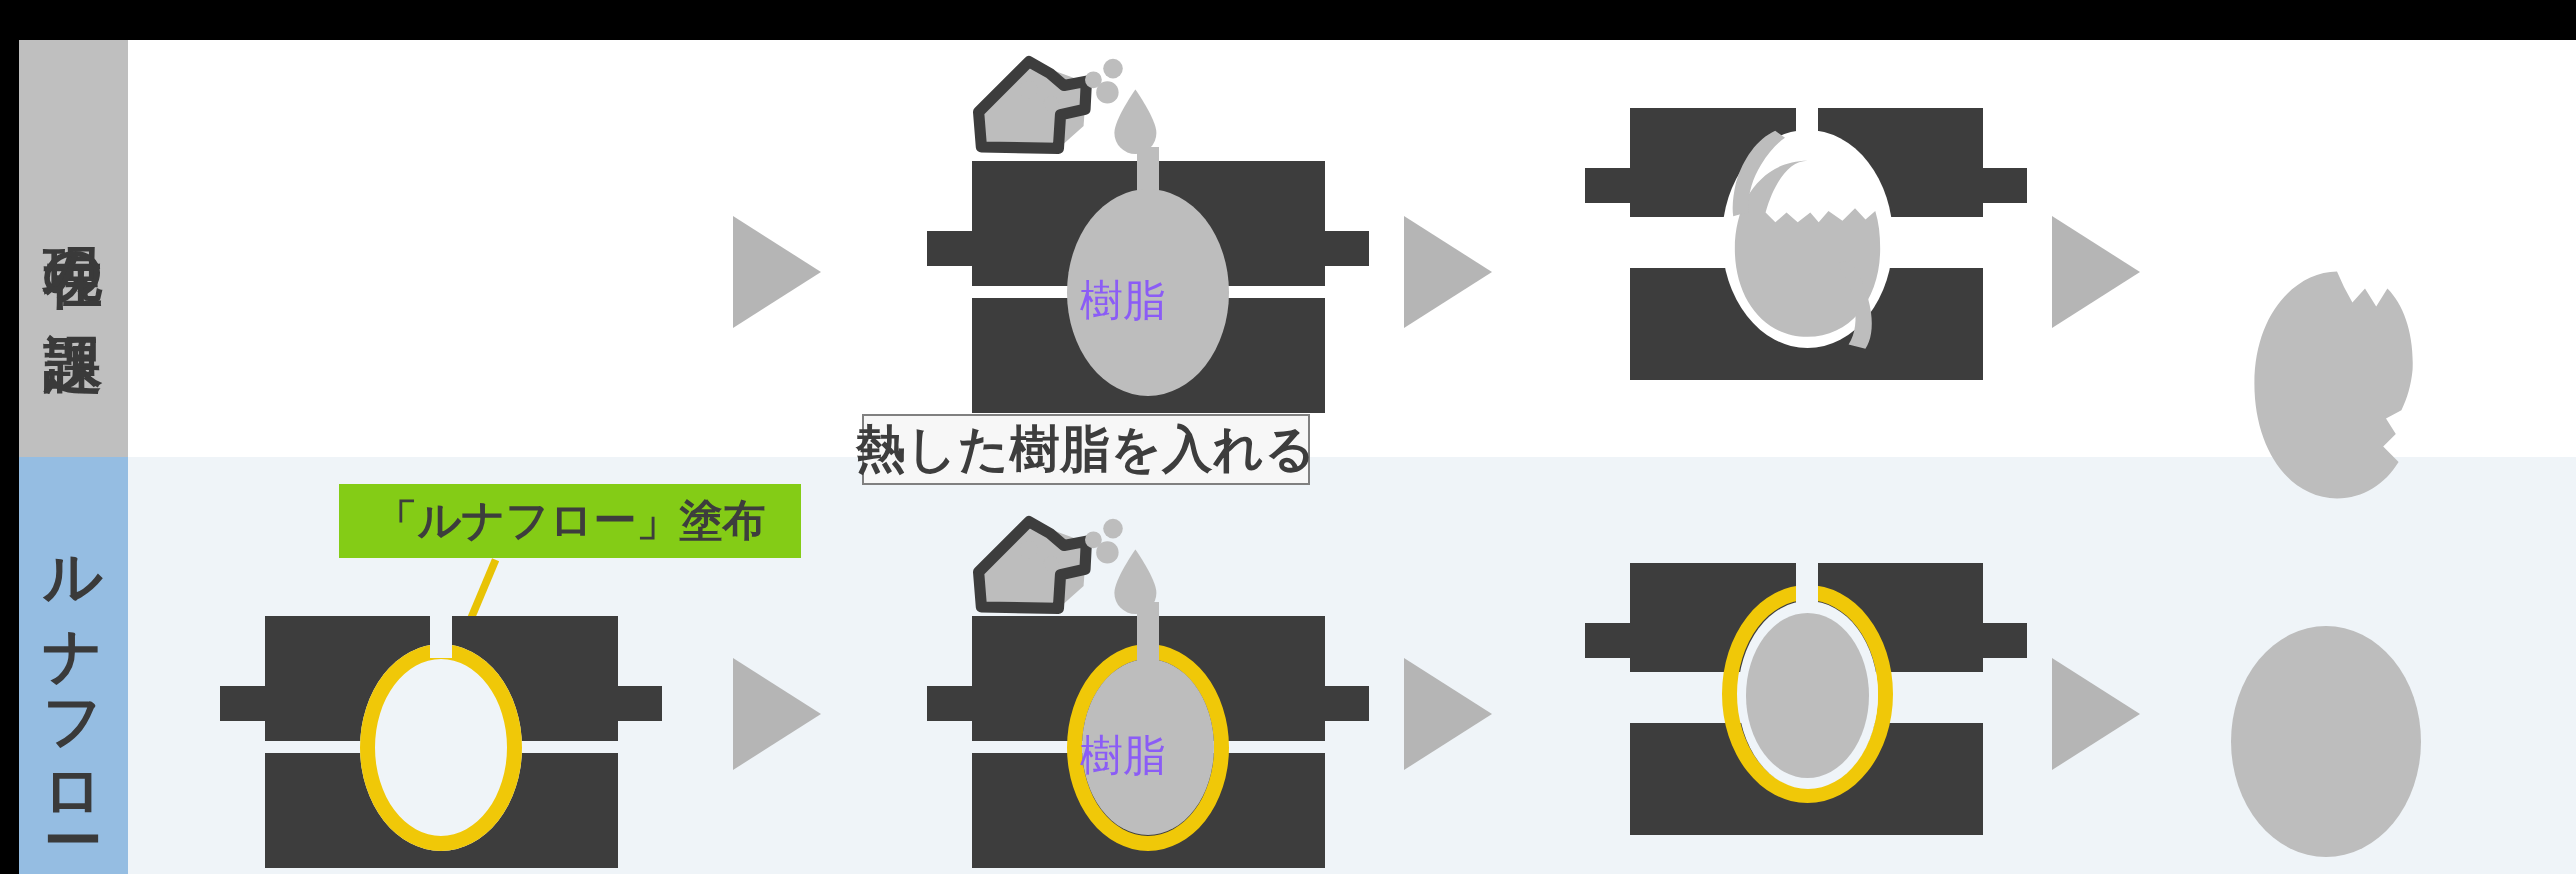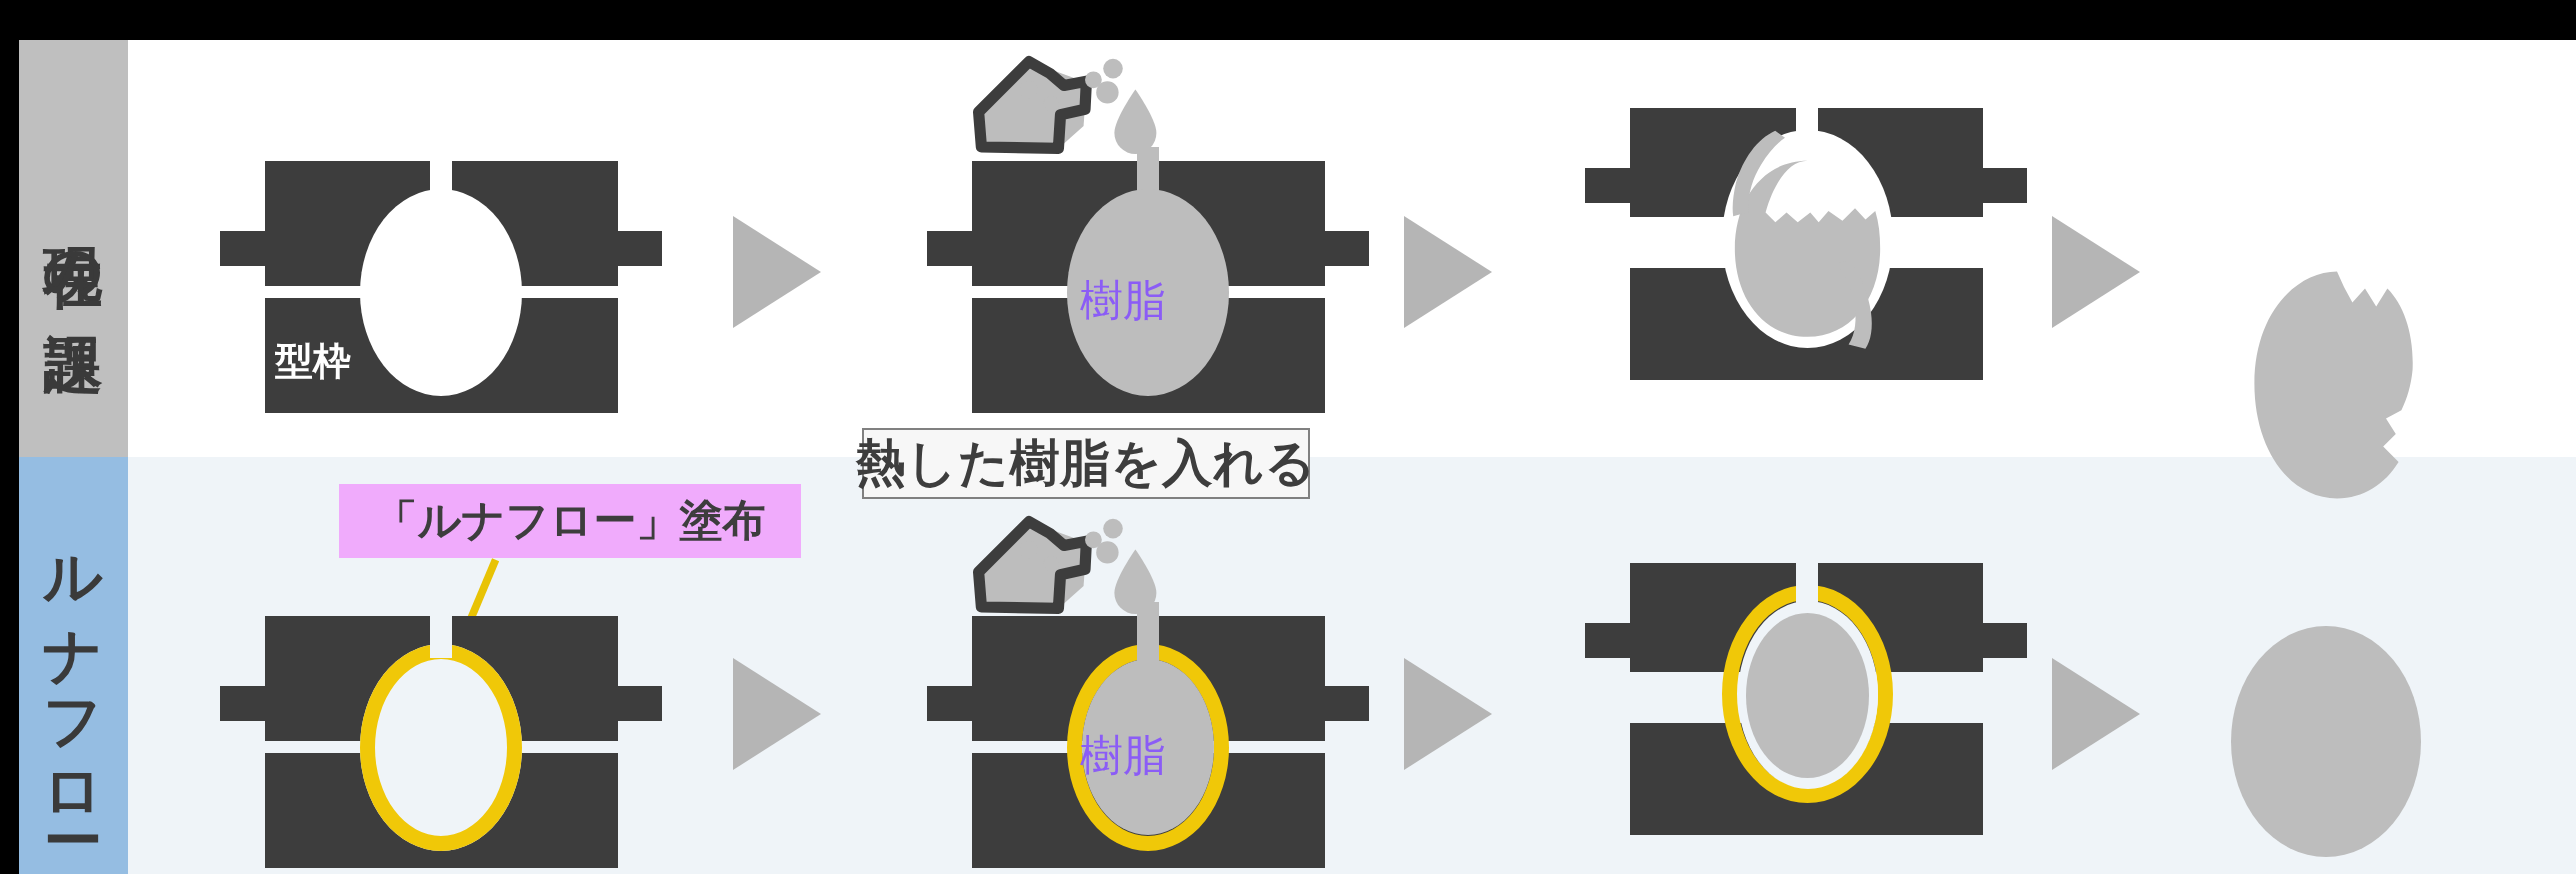--- a/index.html
+++ b/index.html
@@ -167,21 +167,21 @@
     letter-spacing: 0.01em;
   }
 
   
   #callout-lunaflow {
     position: absolute;
     left: 339px;
     top: 484px;
     width: 462px;
     height: 74px;
-    background: #f0abfc;
+    background: #84cc16;
     display: flex;
     align-items: center;
     justify-content: center;
     color: #3d3d3d;
     font-size: 43px;
     font-weight: 700;
     white-space: nowrap;
   }
 
   
@@ -201,30 +201,20 @@
 
 <div id="stage">
 
   <div class="row-bg" id="row-top-bg"></div>
   <div class="row-bg" id="row-bottom-bg"></div>
 
   <div class="sidebar-col" id="sidebar-current">現在の課題</div>
 
   <div class="sidebar-col" id="sidebar-lunaflow">ルナフロー</div>
 
-  <div class="panel mold" style="left:220px; top:161px;">
-    <div class="mold-blk jaw-top-left"></div>
-    <div class="mold-blk jaw-top-right"></div>
-    <div class="mold-blk jaw-bot"></div>
-    <div class="mold-blk tab-left"></div>
-    <div class="mold-blk tab-right"></div>
-    <div class="cavity" style="background:#ffffff;"></div>
-    <div class="sprue" style="background:#ffffff;"></div>
-    <div class="mold-label" style="left:55px; top:175px;">型枠</div>
-  </div>
 
   <div class="arrow" style="left:733px; top:216px;"></div>
 
   <div class="panel" style="left:973px; top:42px; width:252px; height:126px;">
     <svg width="252" height="126" viewBox="0 0 360 180" aria-hidden="true">
 
       <path d="M80,28 L8,100 L12,150 L122,152 L158,120 L162,58 Z" fill="#bdbdbd"></path>
 
       <path d="M80,28 L8,100 L12,150 L122,152 L125,104 L160,96 L162,56 L130,62 L110,45 Z" fill="none" stroke="#3d3d3d" stroke-width="16" stroke-linejoin="round"></path>
 
@@ -280,21 +270,21 @@
 
   <div class="arrow" style="left:2052px; top:216px;"></div>
 
 
   <svg class="panel" style="left:2239px; top:266px;" width="196" height="238" viewBox="0 0 280 340" aria-hidden="true">
     <path d="M140,8 C82,8 22,68 22,168 C22,262 72,332 140,332 C178,332 208,312 228,280
              L206,258 L224,240 L210,218 L232,206 C240,190 246,170 248,148
              C250,98 236,56 212,32 L196,58 L180,32 L162,52 L150,30 Z" fill="#bdbdbd"></path>
   </svg>
 
-  <div class="caption-box" style="left:862px; top:428px; width:444px; height:67px;">熱した樹脂を入れる</div>
+  <div class="caption-box" style="left:862px; top:414px; width:444px; height:67px;">熱した樹脂を入れる</div>
 
 
   <div id="callout-lunaflow">「ルナフロー」塗布</div>
 
   <svg class="panel" style="left:434px; top:557px;" width="154" height="133" viewBox="0 0 220 190" aria-hidden="true">
     <line x1="88" y1="4" x2="30" y2="142" stroke="#e8c305" stroke-width="11"></line>
     <path d="M18,172 L22,126 L60,152 Z" fill="#e8c305"></path>
   </svg>
 
   <div class="panel mold" style="left:220px; top:616px;">

